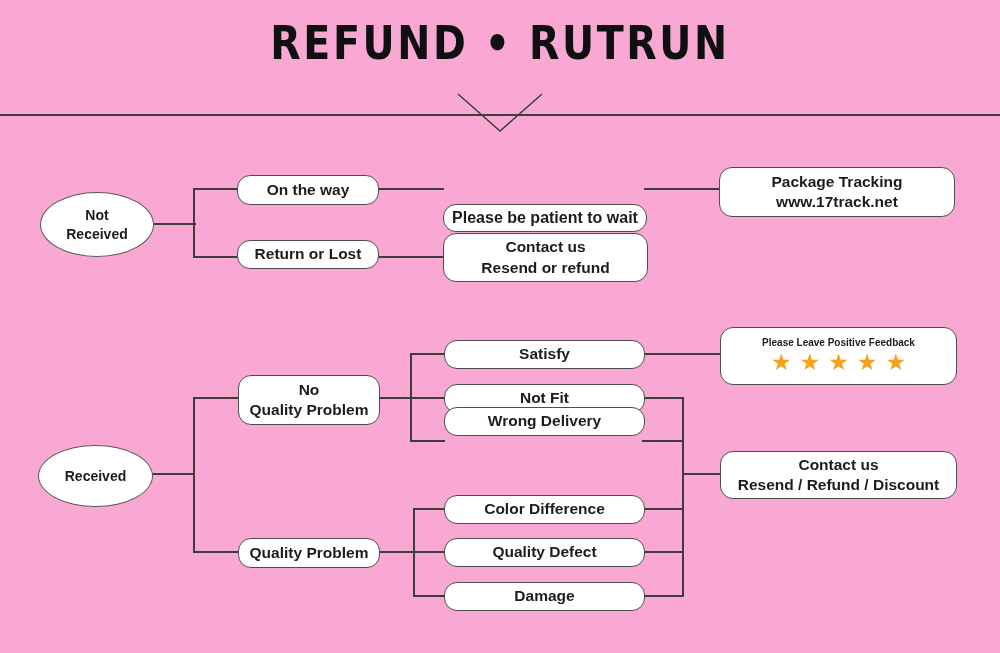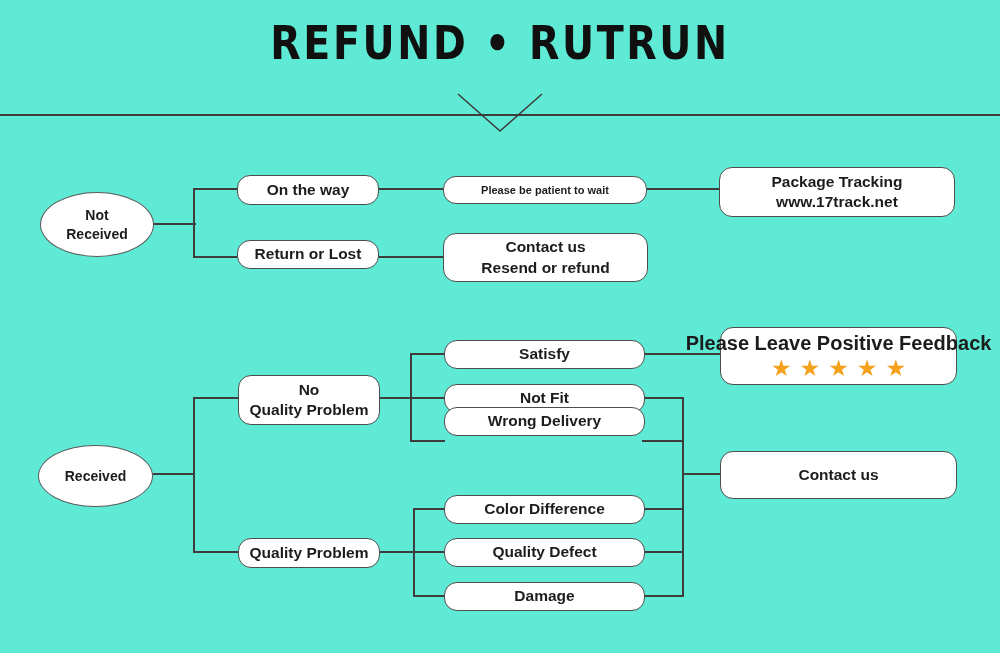--- a/index.html
+++ b/index.html
@@ -1,36 +1,36 @@
 <!DOCTYPE html>
 <html style="--star-color: #F5A11C;"><head>
 <meta charset="utf-8">
 <style>
   html,body{margin:0;padding:0;background:#fff;}
   .canvas{
-    position:relative;width:1000px;height:653px;background:#5eead4;
+    position:relative;width:1000px;height:653px;background:#f9a8d4;
     font-family:"Liberation Sans",sans-serif;overflow:hidden;color:#1c1c1c;
   }
   .title{
     position:absolute;top:16px;left:0;width:1000px;text-align:center;
     font-size:46px;font-weight:bold;letter-spacing:3px;color:#101010;
     transform:scaleX(0.86);font-family:"DejaVu Sans",sans-serif;
   }
   .divider{position:absolute;top:114px;left:0;width:1000px;height:1.5px;background:#3d3d3d;}
   .chev{position:absolute;left:450px;top:90px;}
   .ln{position:absolute;background:#3d3d3d;}
   .h{height:2px;} .v{width:2px;}
   .node{
     position:absolute;display:flex;flex-direction:column;align-items:center;justify-content:center;
     background:#fff;border:1.5px solid #4d4d4d;border-radius:13px;
     font-weight:bold;text-align:center;line-height:1.3;font-size:15.5px;white-space:nowrap;
   }
-  .small{font-size:11px;}
+  .small{font-size:16px;margin-top:28px;}
   .ellipse{border-radius:50%;border:1.5px solid #5a5a5a;font-size:14px;}
-  .fb-label{font-size:20px;line-height:1.2;}
+  .fb-label{font-size:10px;line-height:1.2;}
   .stars{
     font-family:"DejaVu Sans",sans-serif;font-size:23px;line-height:1.1;
     letter-spacing:8px;text-indent:8px;color:var(--star-color,#F5A11C);margin-top:1px;
   }
 </style>
 </head>
 <body>
 
 <div class="canvas">
 
@@ -121,15 +121,16 @@
   <div class="node" style="left:444px;top:582px;width:199px;height:27px">
     <span>Damage</span>
   </div>
 
   <div class="node" style="left:720px;top:327px;width:235px;height:56px">
     <span class="fb-label">Please Leave Positive Feedback</span>
     <span class="stars">★★★★★</span>
   </div>
   <div class="node" style="left:720px;top:451px;width:235px;height:46px">
     <span>Contact us</span>
+    <span>Resend / Refund / Discount</span>
   </div>
 
 </div>
 
 </body></html>

